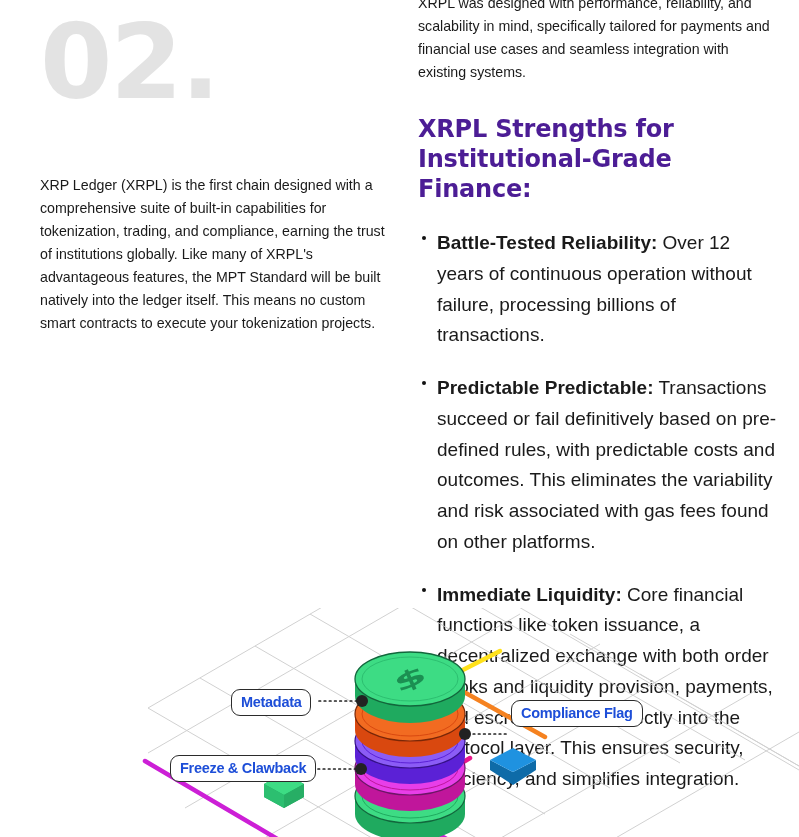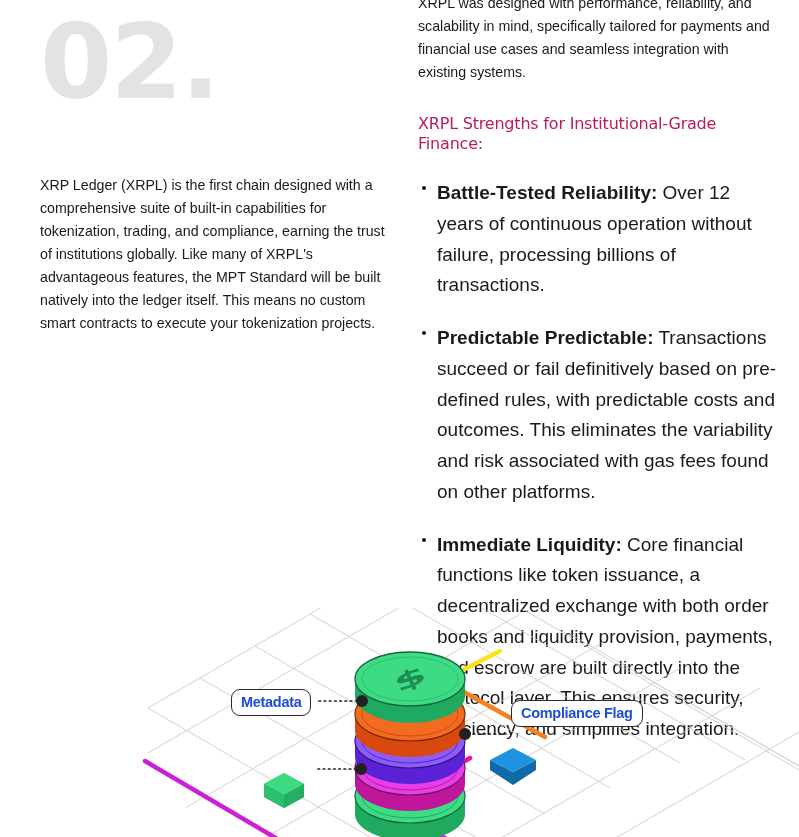--- a/index.html
+++ b/index.html
@@ -45,23 +45,23 @@
   .main-title {
     font-size: 35px;
     font-weight: 700;
     color: #8d54f2;
     line-height: 1.18;
     margin: 14px 0 0 0;
     letter-spacing: -0.4px;
     font-family: "DejaVu Sans", sans-serif;
   }
   .sub-heading {
-    font-size: 16px;
-    font-weight: 400;
-    color: #be185d;
+    font-size: 24px;
+    font-weight: 700;
+    color: #4c1d95;
     line-height: 1.25;
     margin: 0;
     letter-spacing: -0.2px;
     font-family: "DejaVu Sans", sans-serif;
   }
 
   
   .body-text {
     font-size: 14.2px;
     line-height: 1.62;
@@ -244,16 +244,17 @@
         <circle cx="361" cy="161" r="6" fill="#222"></circle>
 
         <line x1="468" y1="126" x2="508" y2="126" stroke="#222" stroke-width="1.7" stroke-dasharray="1.6 3.6" stroke-linecap="round"></line>
         <circle cx="465" cy="126" r="6" fill="#222"></circle>
       </g>
     </svg>
   </div>
 
   <div class="callout-box" id="callout-metadata">Metadata</div>
 
+  <div class="callout-box" id="callout-freeze">Freeze &amp; Clawback</div>
 
   <div class="callout-box" id="callout-compliance">Compliance Flag</div>
 
 </div>
 
 </body></html>

